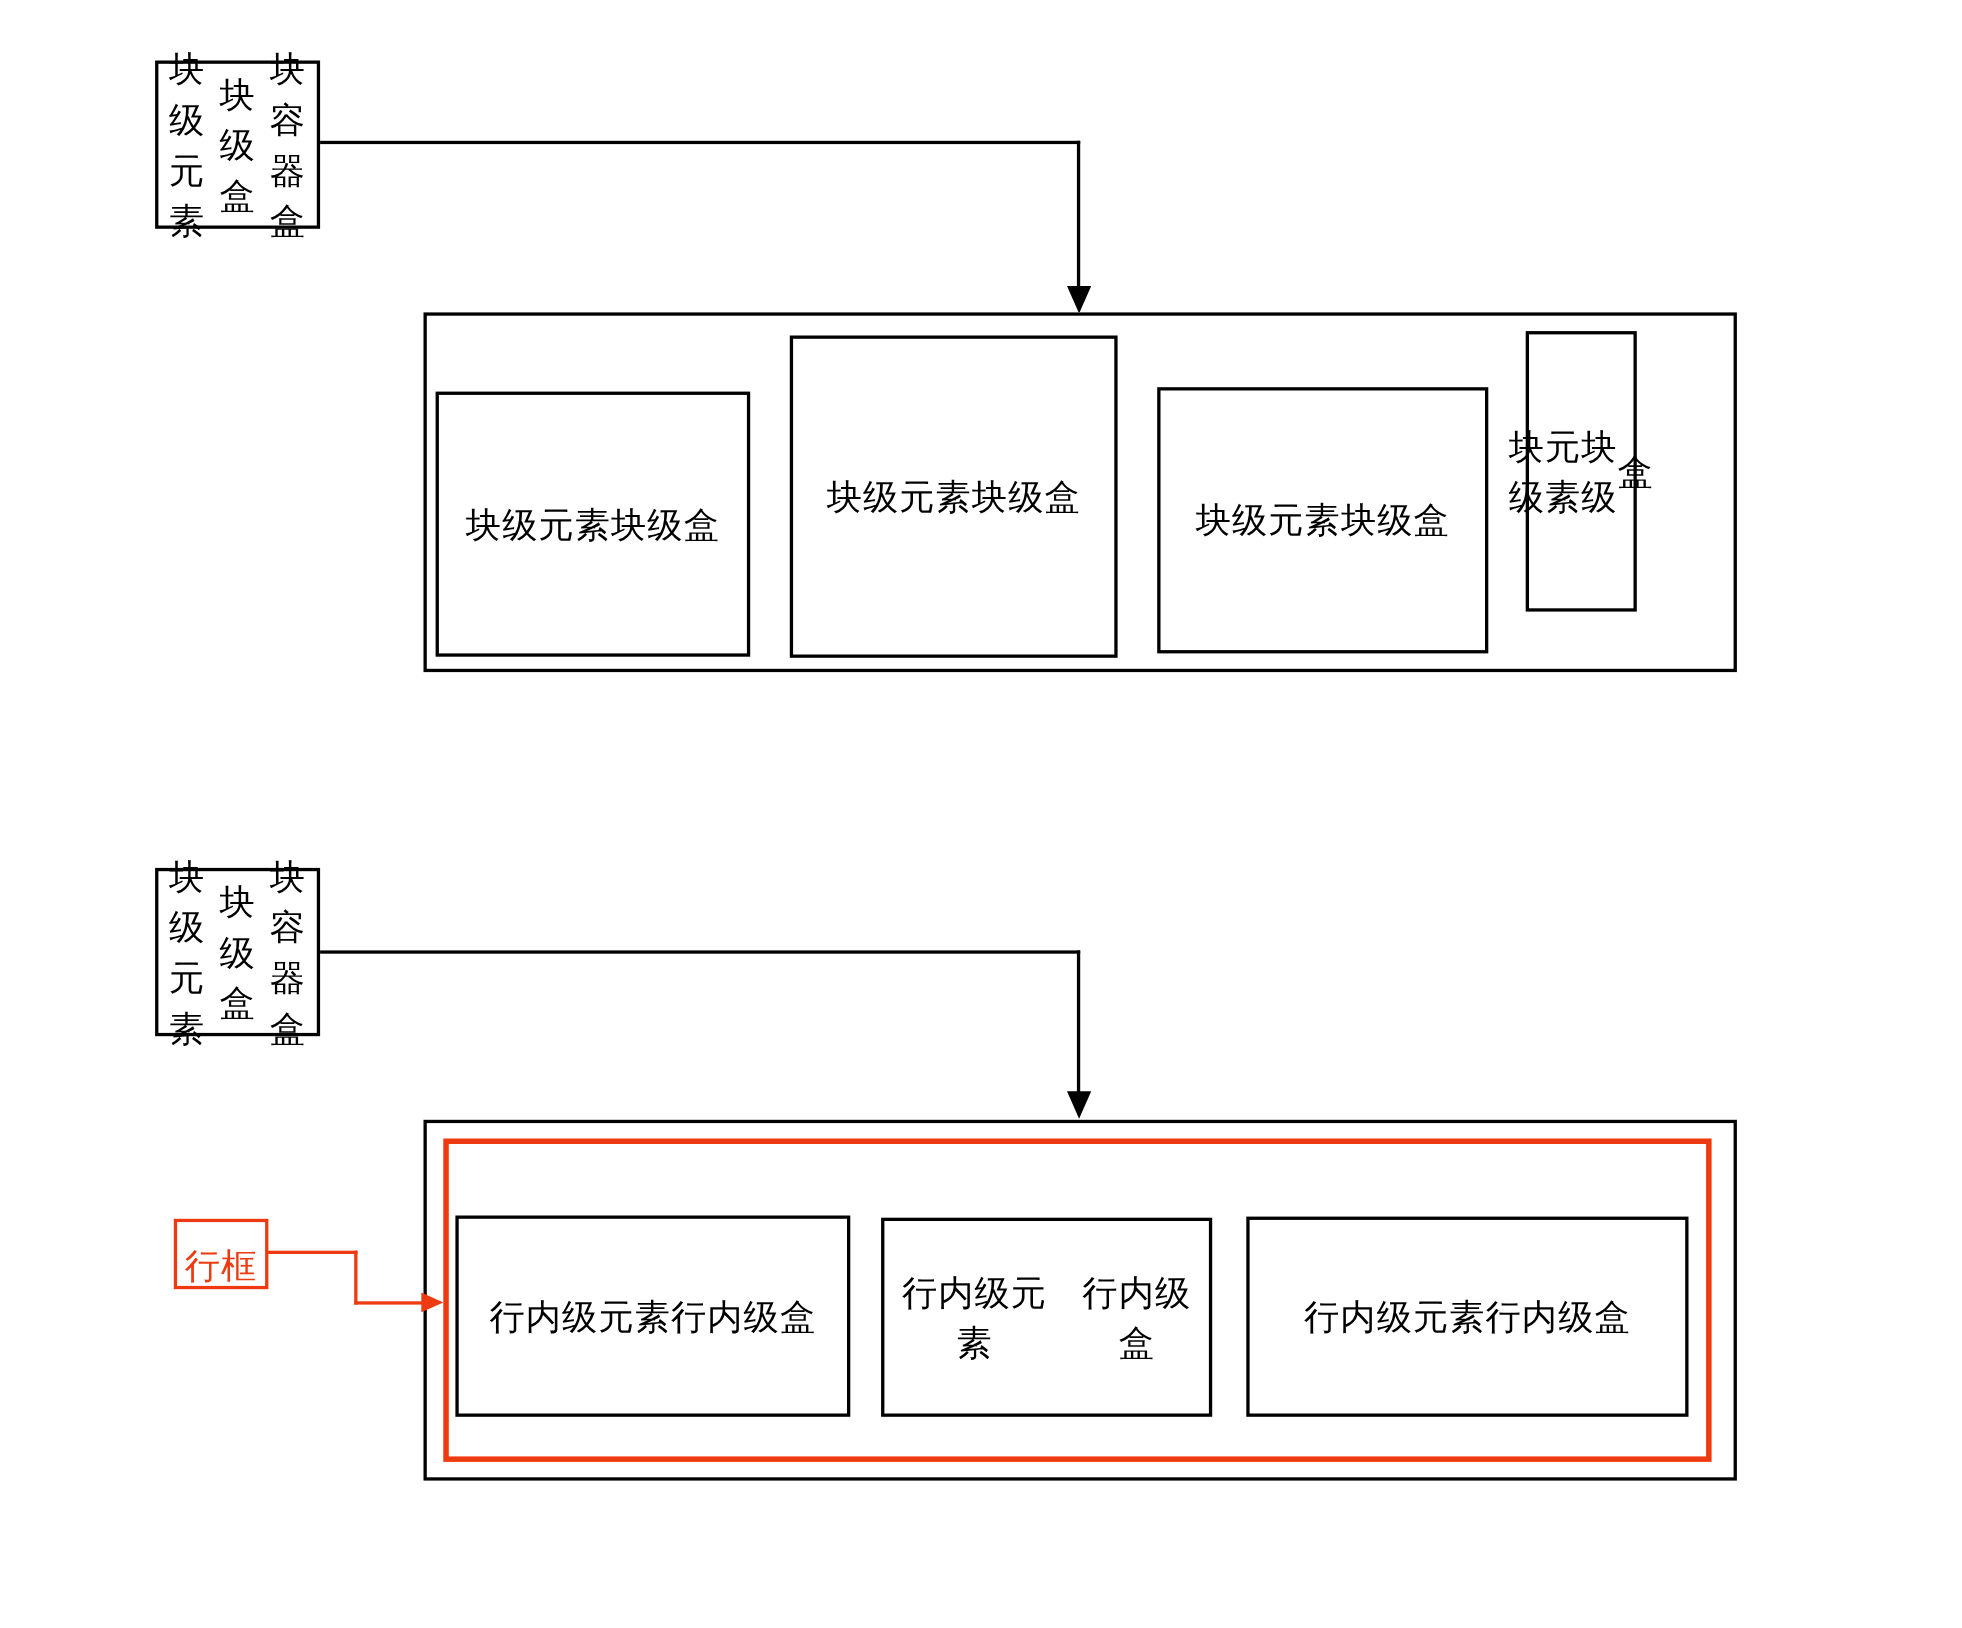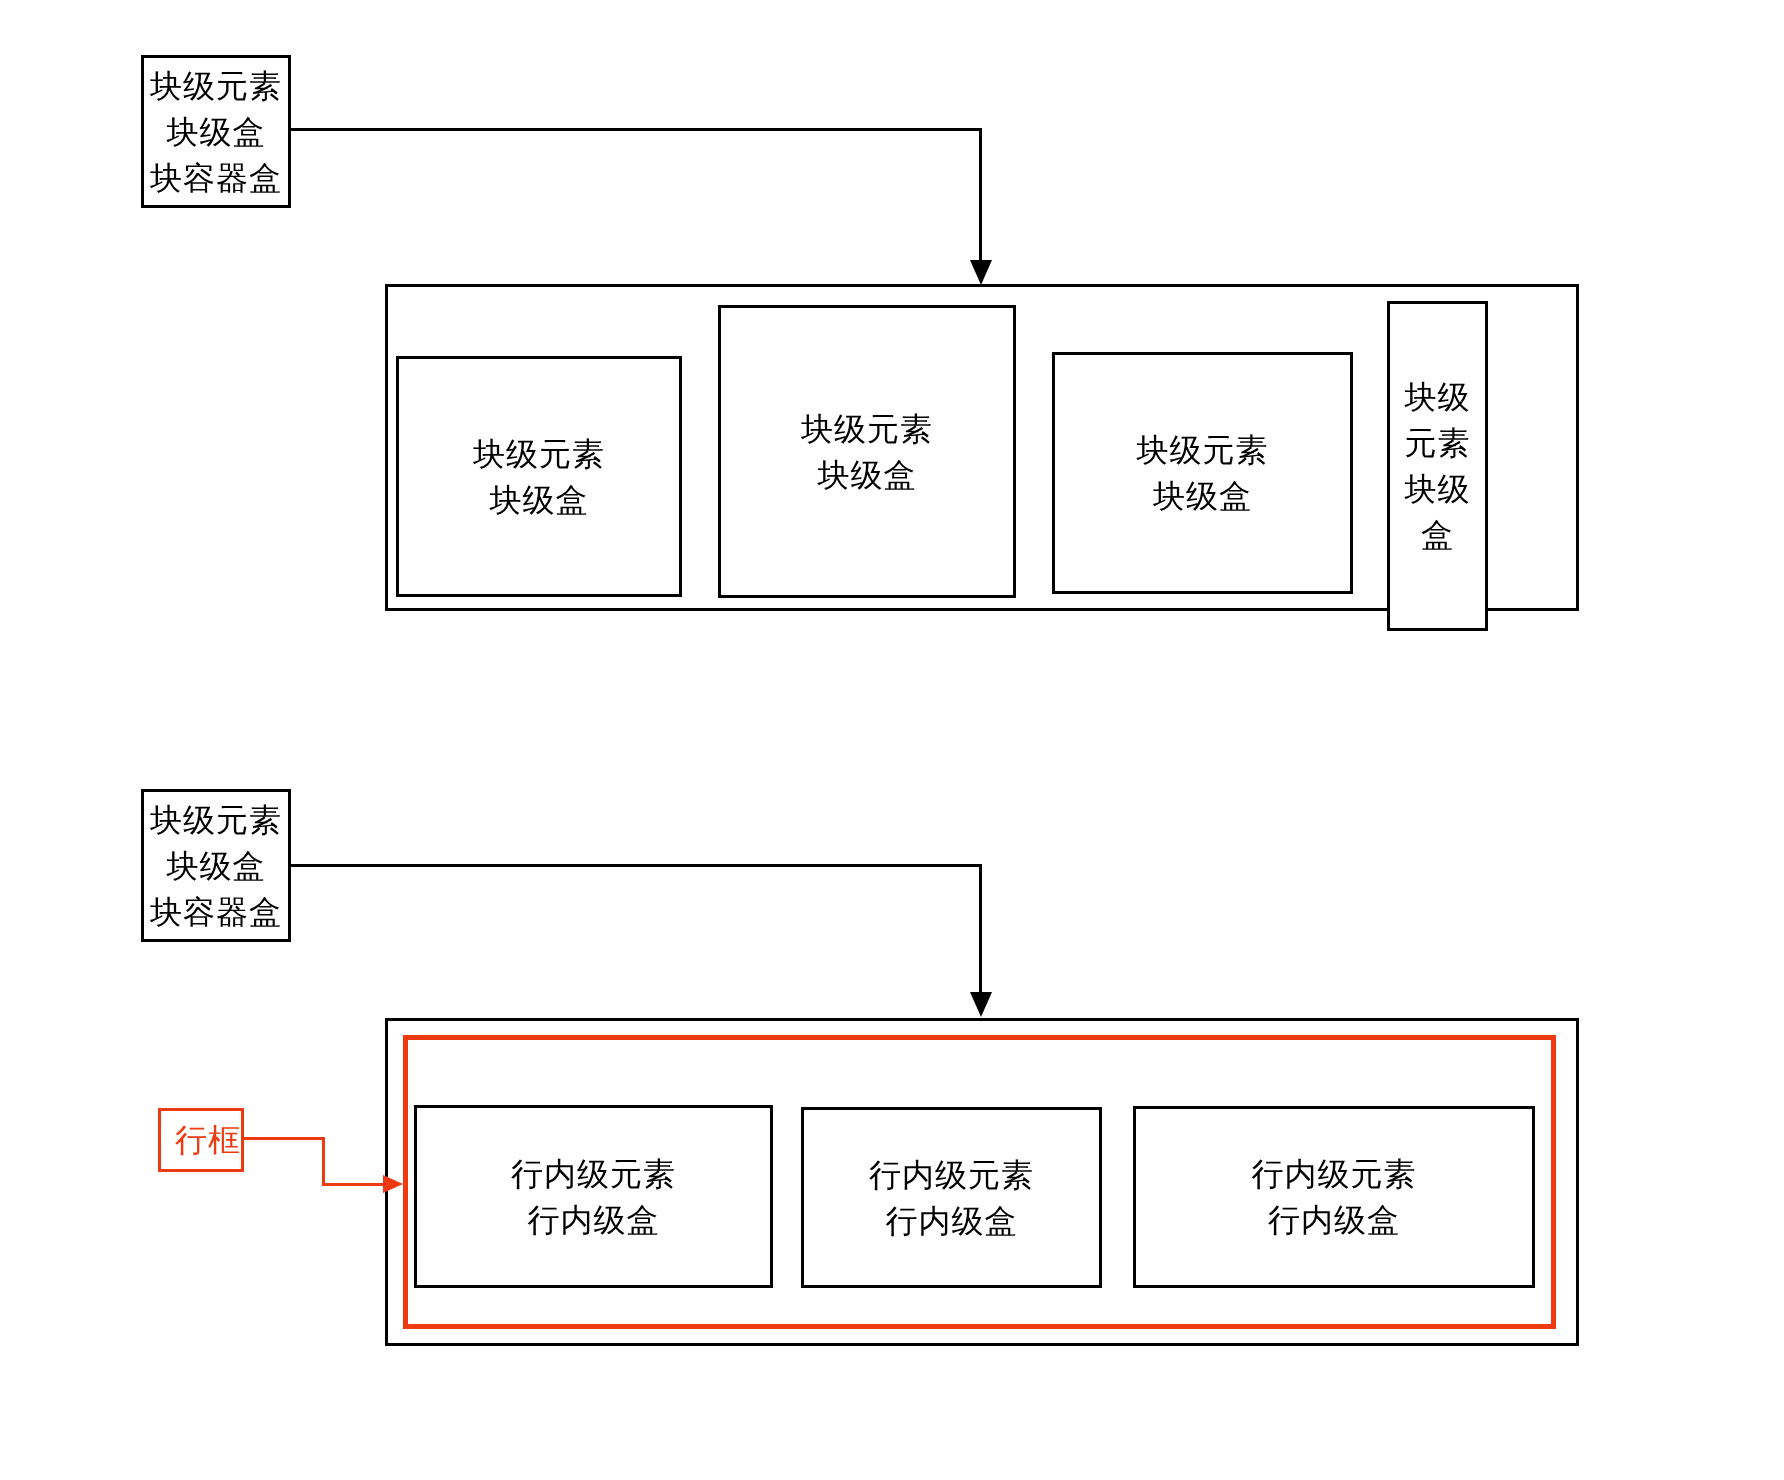--- a/index.html
+++ b/index.html
@@ -9,21 +9,21 @@
     background:#ffffff;
     font-family:"Liberation Sans","DejaVu Sans",sans-serif;
     color:#000;
   }
   .box {
     position:absolute;
     box-sizing:border-box;
     border:3px solid #000;
     background:#fff;
     display:flex;
-    flex-direction:column;
+    flex-direction:row;
     align-items:center;
     justify-content:center;
     text-align:center;
     font-size:32px;
     line-height:46px;
     letter-spacing:1px;
   }
   .seg { position:absolute; background:#000; }
   .tri-down {
     position:absolute; width:0; height:0;
@@ -41,21 +41,21 @@
 
   
   #label1 { left:141px; top:55px;  width:150px; height:153px; }
   #arrow1-h { left:291px; top:128px; width:691px; height:3px; }
   #arrow1-v { left:979px; top:128px; width:3px; height:134px; }
   #arrow1-head { left:970px; top:260px; }
   #container1 { left:385px; top:284px; width:1194px; height:327px; }
   #b1 { left:396px;  top:356px; width:286px; height:241px; }
   #b2 { left:718px;  top:305px; width:298px; height:293px; }
   #b3 { left:1052px; top:352px; width:301px; height:242px; }
-  #b4 { left:1387px; top:301px; width:101px; height:330px; }
+  #b4 { left:1387px; top:301px; width:101px; height:255px; }
 
   
   #label2 { left:141px; top:789px; width:150px; height:153px; }
   #arrow2-h { left:291px; top:864px; width:691px; height:3px; }
   #arrow2-v { left:979px; top:864px; width:3px; height:129px; }
   #arrow2-head { left:970px; top:992px; }
   #container2 { left:385px; top:1018px; width:1194px; height:328px; }
   #redbox {
     left:403px; top:1035px; width:1153px; height:294px;
     position:absolute; box-sizing:border-box;

